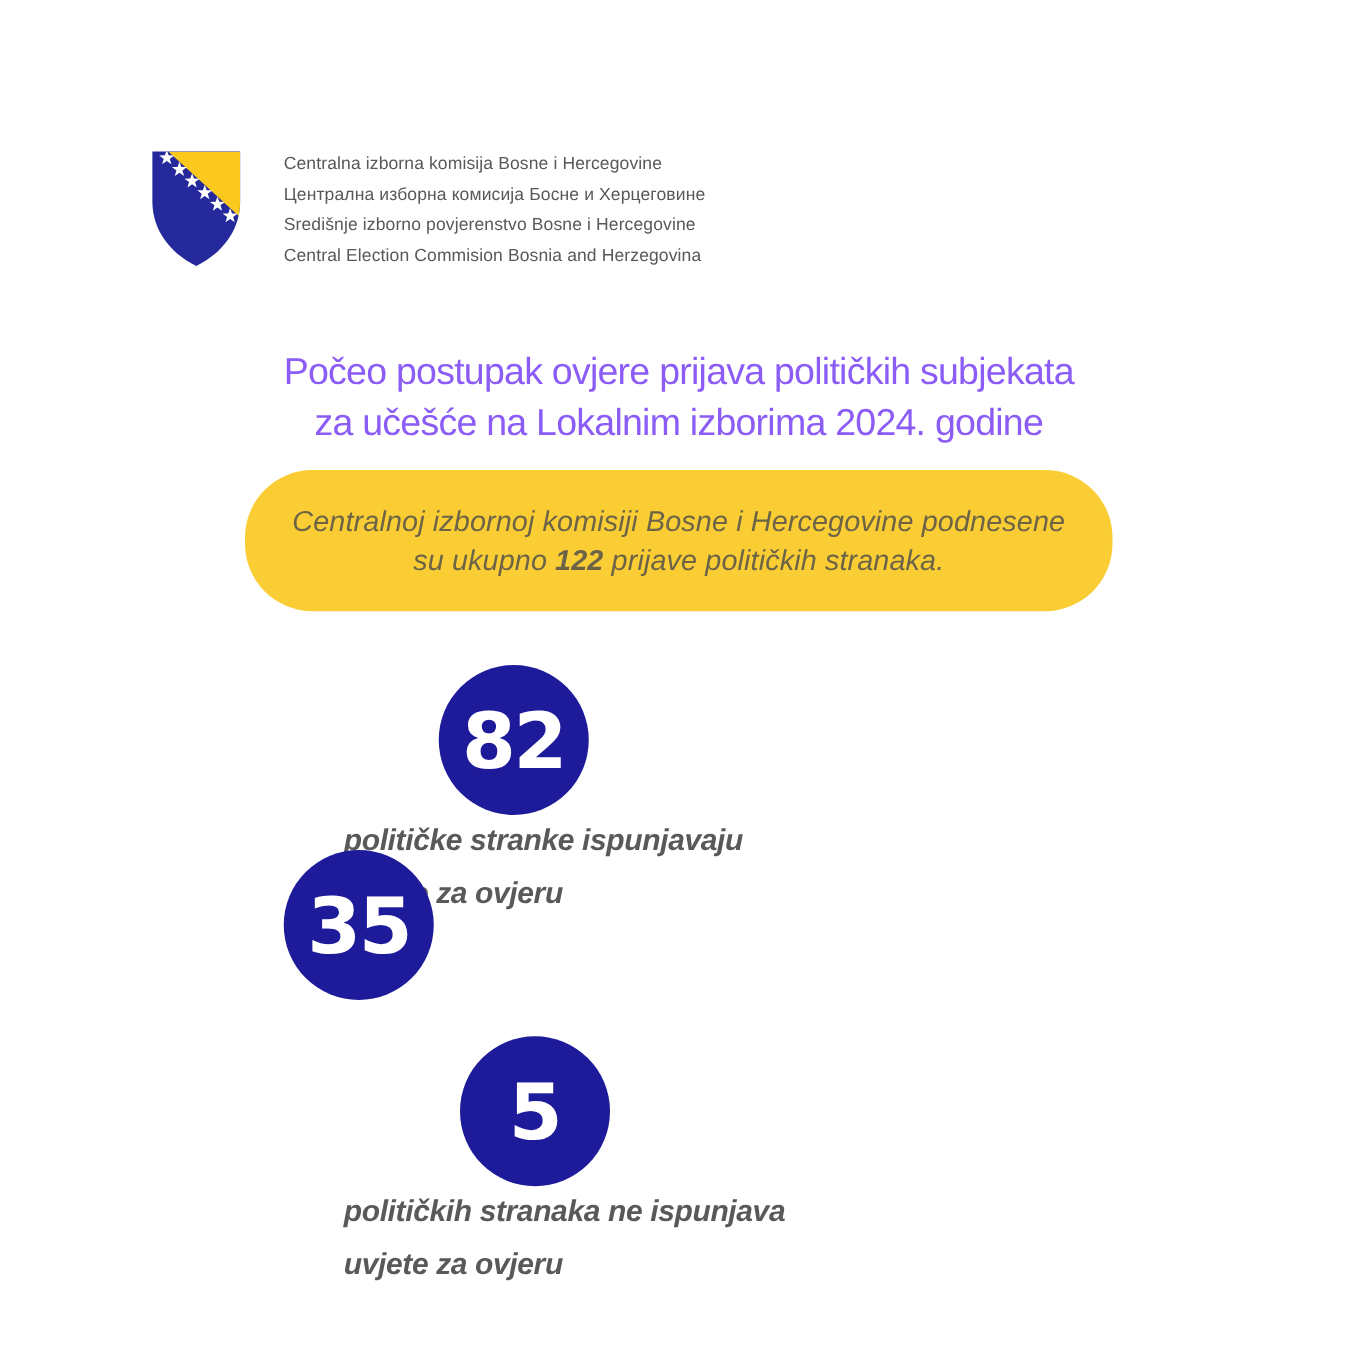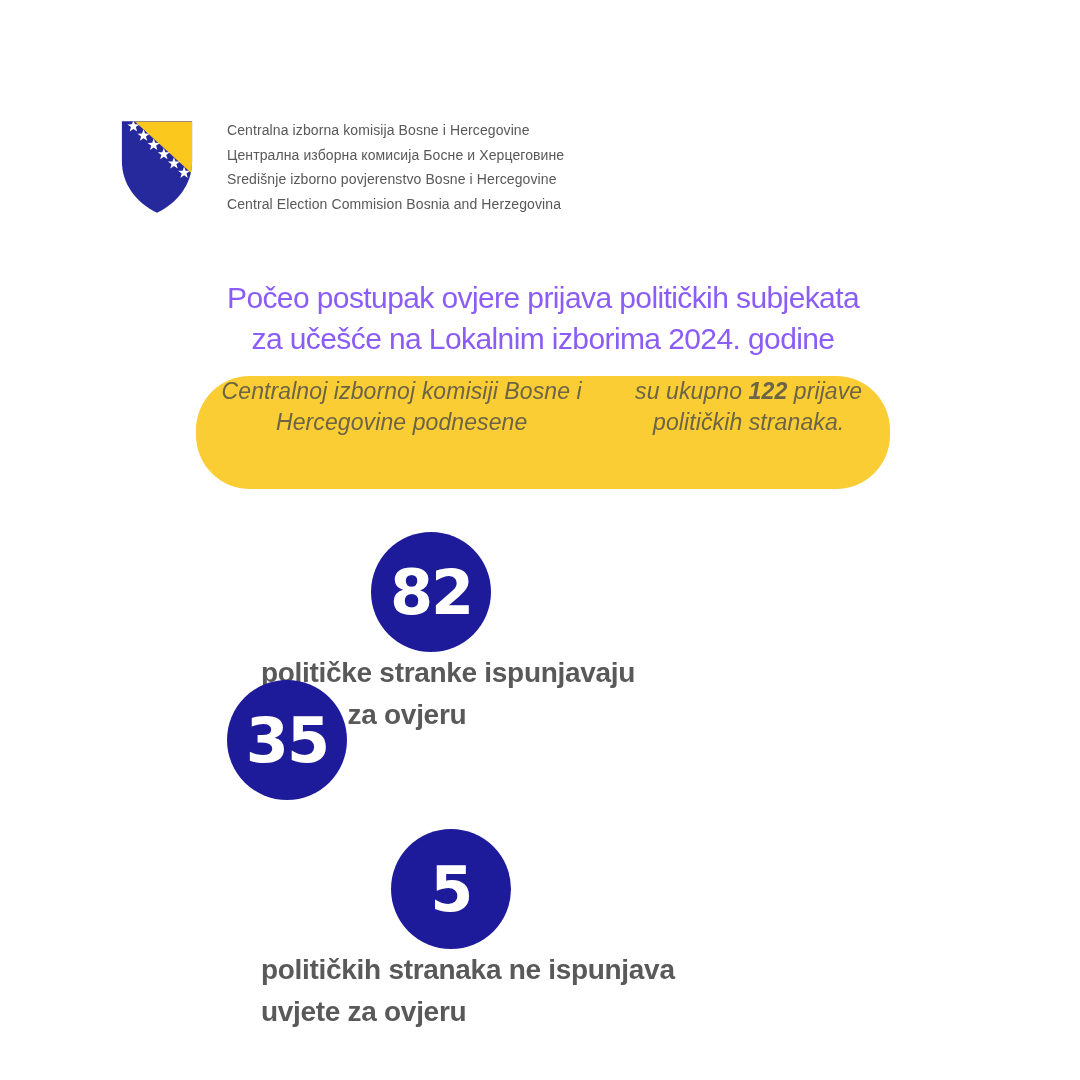--- a/index.html
+++ b/index.html
@@ -47,21 +47,21 @@
   
   .highlight {
     position: absolute;
     left: 196px;
     top: 376px;
     width: 694px;
     height: 113px;
     background: #f9cd33;
     border-radius: 54px;
     display: flex;
-    flex-direction: row;
+    flex-direction: column;
     justify-content: center;
     text-align: center;
     font-style: italic;
     font-size: 23px;
     line-height: 31px;
     color: #6d6447;
     letter-spacing: 0.1px;
   }
   .highlight .strong { font-weight: bold; }
 
@@ -86,27 +86,28 @@
     display: flex;
     align-items: center;
     justify-content: center;
     font-family: "DejaVu Sans", sans-serif;
     font-weight: bold;
     font-size: 62px;
     letter-spacing: -2px;
     flex: 0 0 auto;
   }
   .stat-label {
-    margin-left: 34px;
+    margin-left: 48px;
     font-weight: bold;
-    font-size: 28px;
+    font-size: 24px;
     line-height: 42px;
     color: #595959;
     letter-spacing: -0.3px;
     white-space: nowrap;
+    font-style: italic;
   }
 </style>
 </head>
 <body>
 
 <div>
 
   <div class="logo-row">
     <svg class="emblem" viewBox="0 0 80 100" xmlns="http://www.w3.org/2000/svg">
       <defs>

